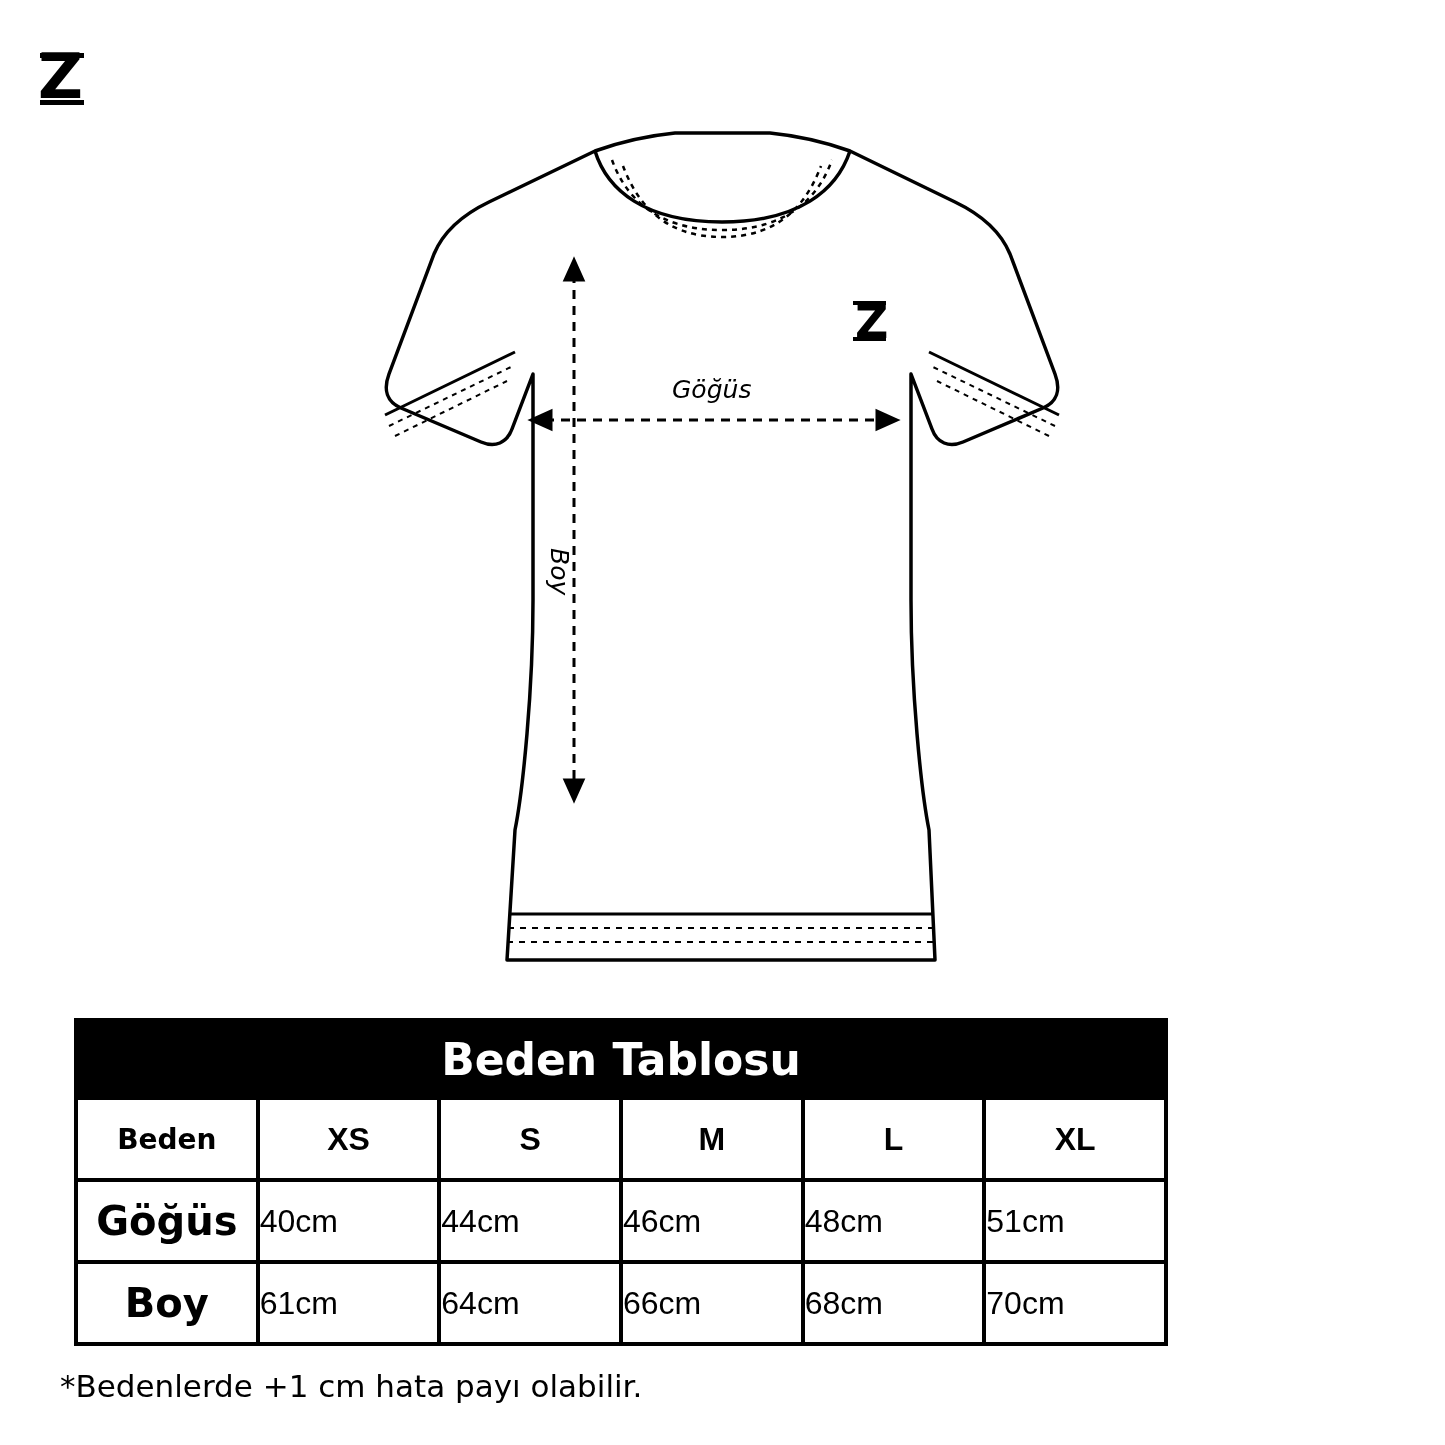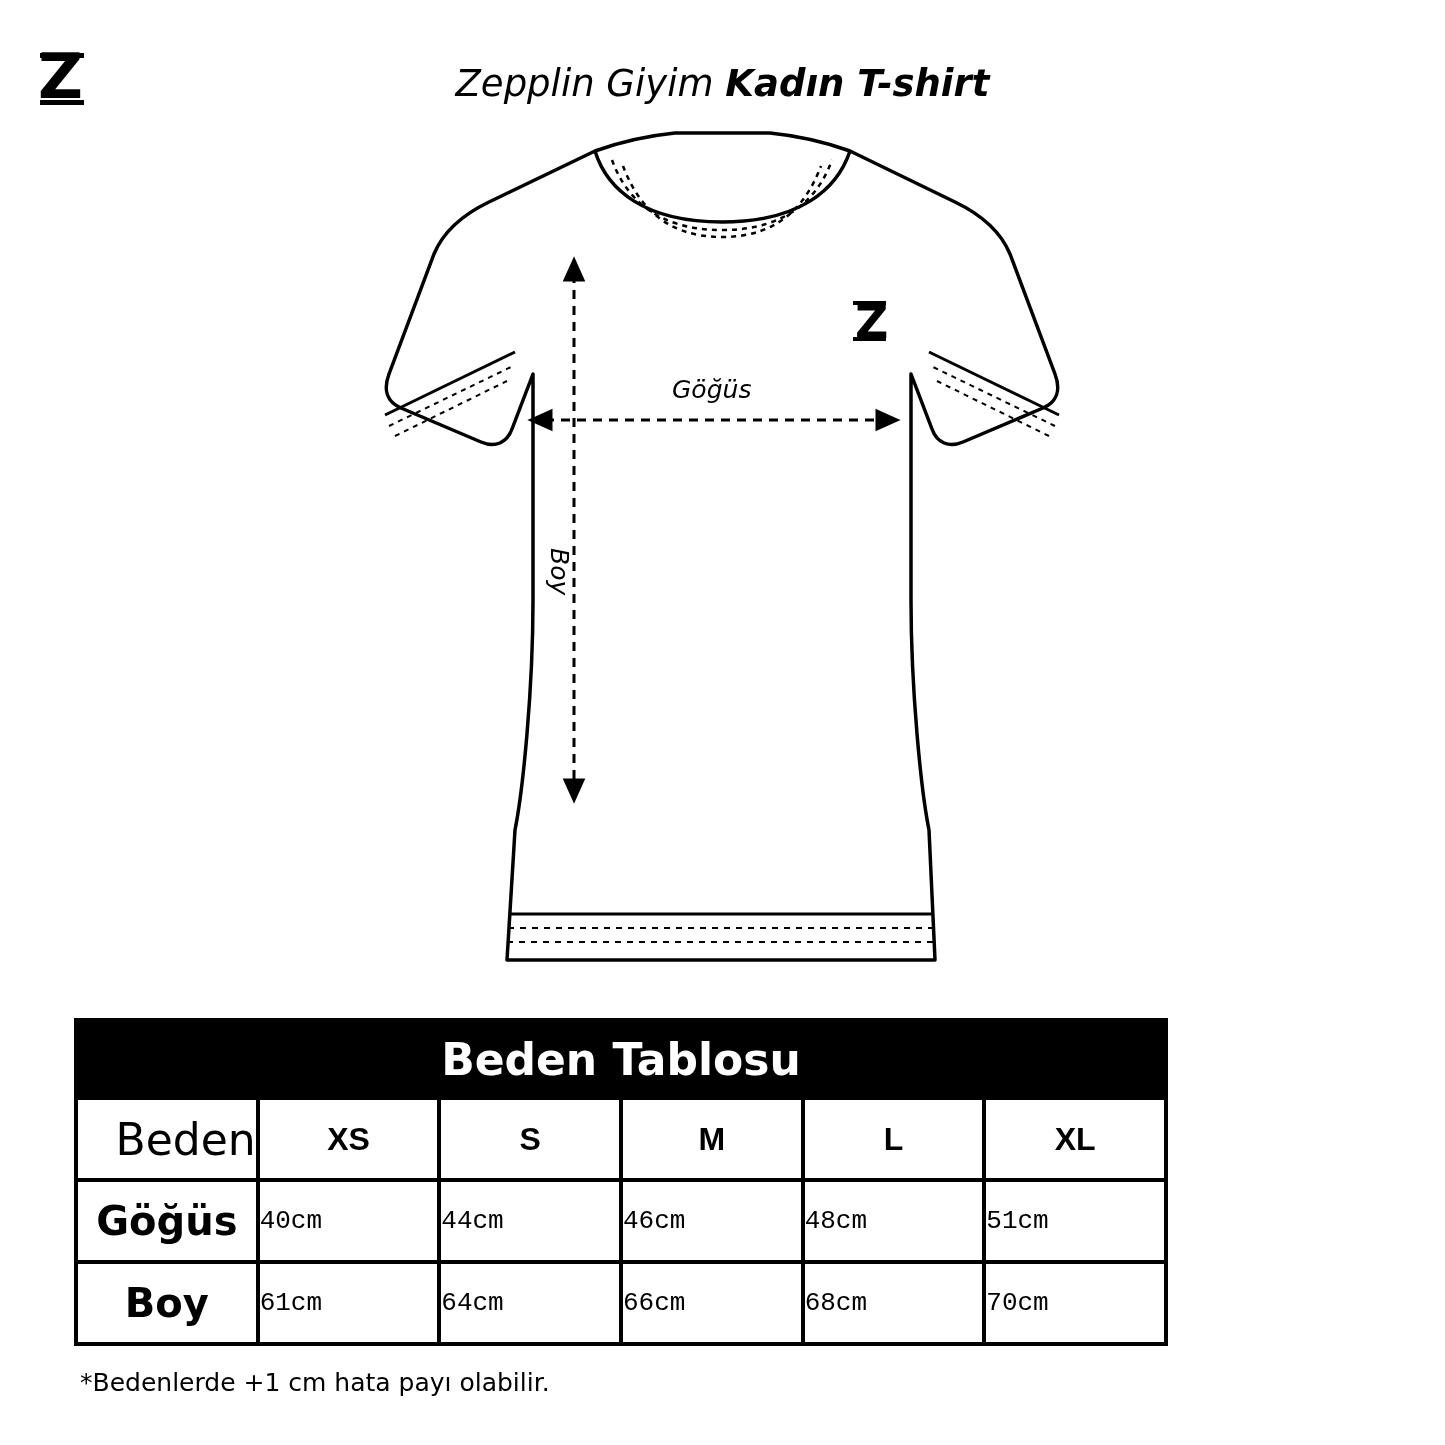--- a/index.html
+++ b/index.html
@@ -123,66 +123,63 @@
   .tbl-title {
     background: #000;
     color: #fff;
     text-align: center;
     font-size: 44px;
     font-weight: bold;
     height: 74px;
     font-family: "DejaVu Sans", sans-serif;
   }
   .hdr-label {
-    font-size: 44px;
-    font-weight: normal;
-    text-align: right;
+    font-size: 28px;
+    font-weight: bold;
+    text-align: center;
     height: 78px;
     font-family: "DejaVu Sans", sans-serif;
   }
   .hdr-size {
     font-size: 32px;
     font-weight: bold;
     text-align: center;
     height: 78px;
     font-family: Liberation Sans, sans-serif;
   }
   .row-label {
     font-size: 40px;
     font-weight: bold;
     text-align: center;
     height: 78px;
     font-family: "DejaVu Sans", sans-serif;
   }
   .cell-val {
-    font-size: 26px;
+    font-size: 32px;
     text-align: left;
     padding-left: 14px;
     height: 78px;
-    font-family: Liberation Mono, monospace;
+    font-family: Liberation Sans, sans-serif;
   }
   .footnote {
     position: absolute;
-    left: 80px;
+    left: 60px;
     top: 1368px;
-    font-size: 25px;
+    font-size: 31px;
     font-family: "DejaVu Sans", sans-serif;
   }
 </style>
 </head>
 <body>
 
 <div class="header">
   <div class="brand-logo">
     <div class="logo-z">Z</div>
     <div class="logo-z-bar-top"></div>
     <div class="logo-z-bar-bot"></div>
-  </div>
-  <div class="title">
-    <span class="t-light">Zepplin Giyim </span><span class="t-bold">Kadın T-shirt</span>
   </div>
 </div>
 
 <div class="shirt-wrap">
   <svg width="735" height="865" viewBox="0 0 735 865" xmlns="http://www.w3.org/2000/svg">
     <g fill="#ffffff" stroke="#000000" stroke-width="3.5" stroke-linejoin="round">
 
       <path d="M240,21
                C 265,12 290,6 320,3
                L 415,3

